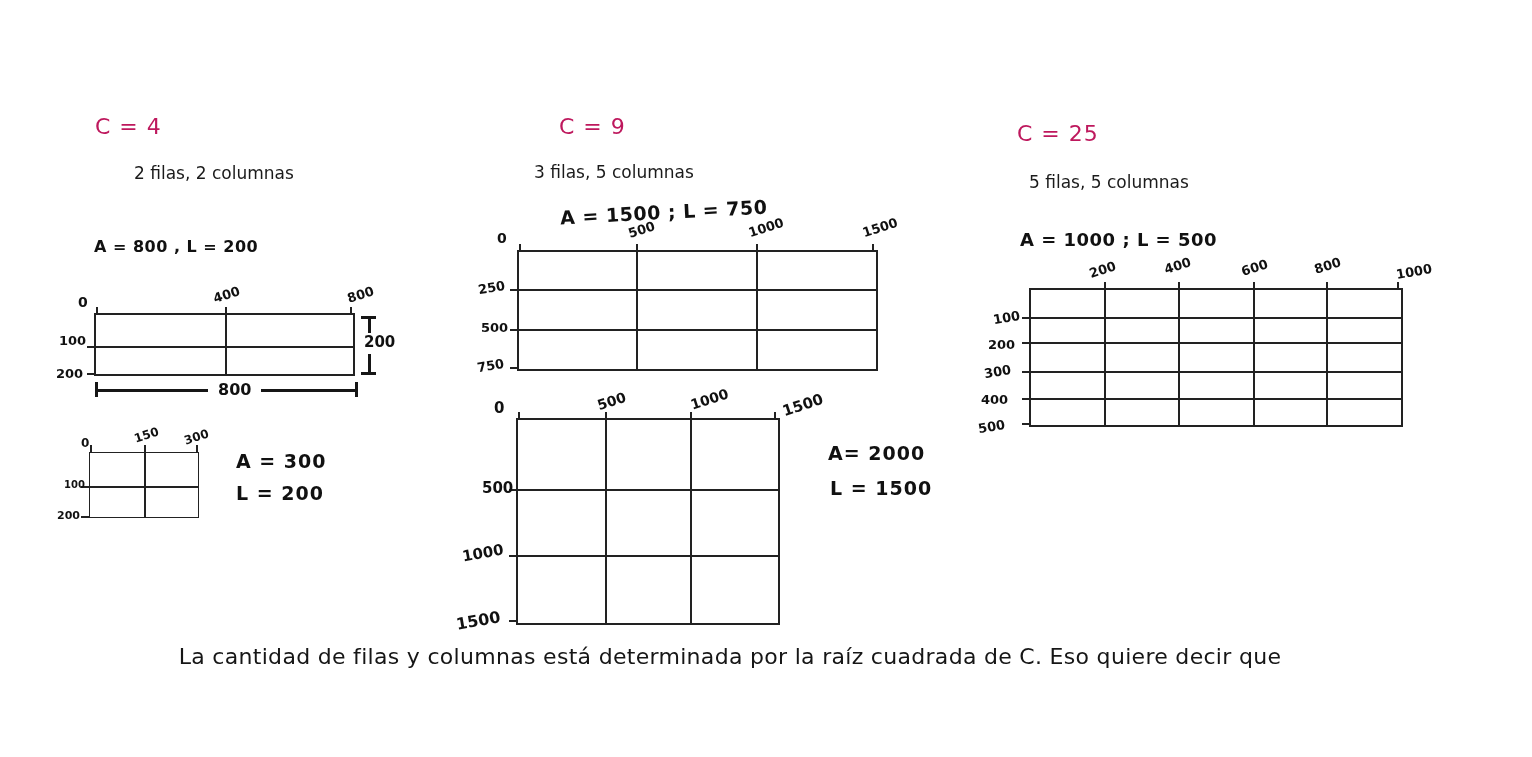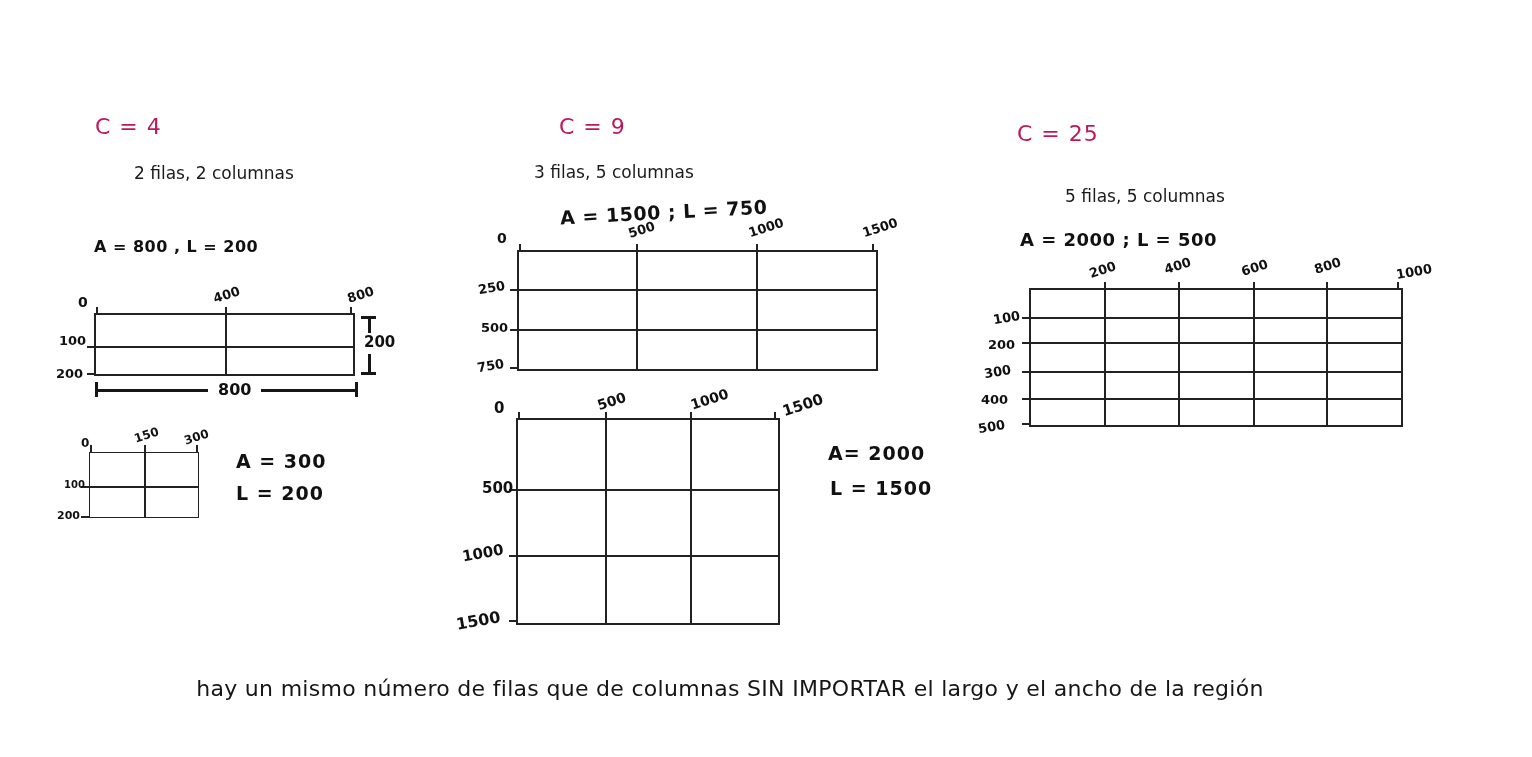--- a/index.html
+++ b/index.html
@@ -128,22 +128,22 @@
   <span class="tick rot" style="left:597px;top:393px;font-size:14px;">500</span>
   <span class="tick rot" style="left:690px;top:391px;font-size:14px;">1000</span>
   <span class="tick rot" style="left:782px;top:396px;font-size:15px;">1500</span>
   <span class="tick" style="left:482px;top:479px;font-size:15px;">500</span>
   <span class="tick rot8" style="left:462px;top:544px;font-size:15px;">1000</span>
   <span class="tick rot8" style="left:456px;top:611px;font-size:16px;">1500</span>
   <span class="side-label" style="left:828px;top:442px;">A= 2000</span>
   <span class="side-label" style="left:830px;top:477px;">L = 1500</span>
 
   <div class="heading" style="left:1017px;top:121px;">C = 25</div>
-  <div class="subheading" style="left:1029px;top:186px;margin-left:36px;">5 filas, 5 columnas</div>
-  <div class="dims" style="left:1020px;top:229px;font-size:18px;">A = 2000  ;   L = 500</div>
+  <div class="subheading" style="left:1029px;top:172px;">5 filas, 5 columnas</div>
+  <div class="dims" style="left:1020px;top:229px;font-size:18px;">A = 1000  ;   L = 500</div>
 
   <div class="gridbox" style="left:1029px;top:288px;width:374px;height:139px;">
     <div class="vl" style="left:19.8%;"></div>
     <div class="vl" style="left:39.8%;"></div>
     <div class="vl" style="left:59.9%;"></div>
     <div class="vl" style="left:79.7%;"></div>
     <div class="hl" style="top:20.1%;"></div>
     <div class="hl" style="top:38.8%;"></div>
     <div class="hl" style="top:59.7%;"></div>
     <div class="hl" style="top:79.9%;"></div>
@@ -162,15 +162,15 @@
   <span class="tick rot" style="left:1164px;top:258px;">400</span>
   <span class="tick rot" style="left:1241px;top:260px;">600</span>
   <span class="tick rot" style="left:1314px;top:258px;">800</span>
   <span class="tick rot8" style="left:1396px;top:264px;">1000</span>
   <span class="tick rot8" style="left:993px;top:310px;">100</span>
   <span class="tick" style="left:988px;top:337px;">200</span>
   <span class="tick rot8" style="left:984px;top:364px;">300</span>
   <span class="tick" style="left:981px;top:392px;">400</span>
   <span class="tick rot8" style="left:978px;top:419px;">500</span>
 
-  <div class="footer-line" style="top:676px;">hay un mismo número de filas que de columnas SIN IMPORTAR el largo y el ancho de la región</div>
+  <div class="footer-line" style="top:644px;">La cantidad de filas y columnas está determinada por la raíz cuadrada de C. Eso quiere decir que</div>
 
 </div>
 
 </body></html>

